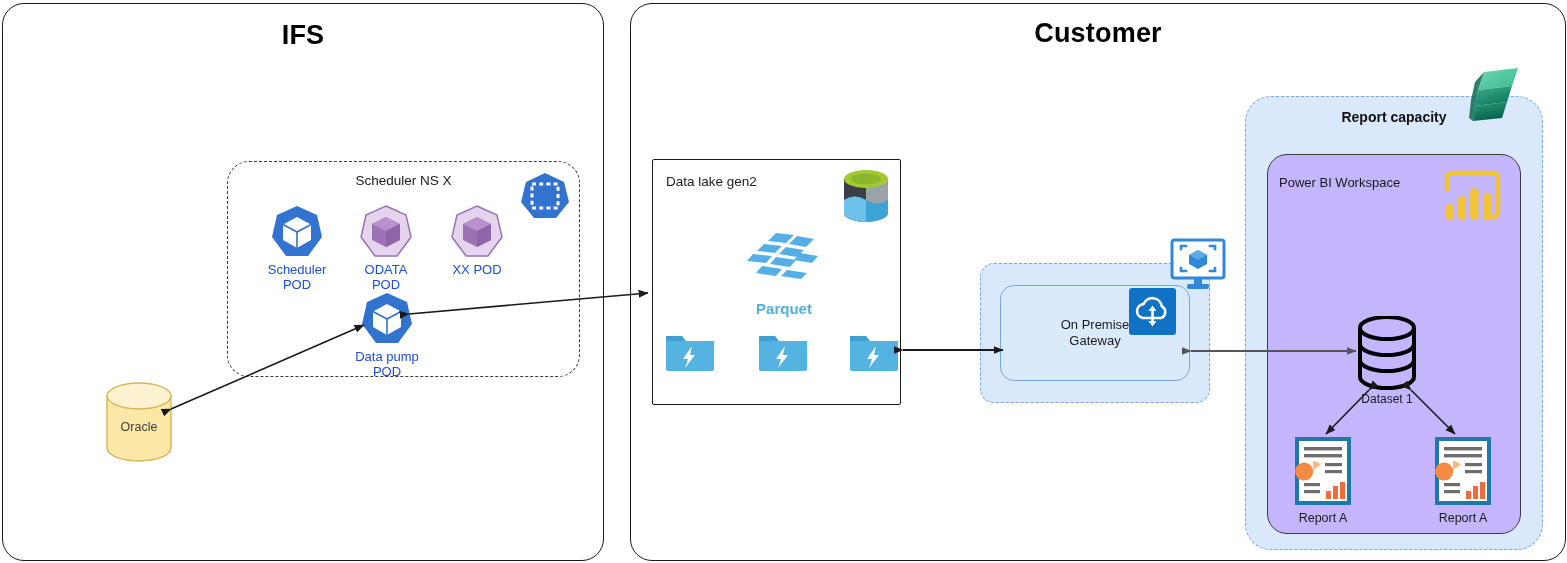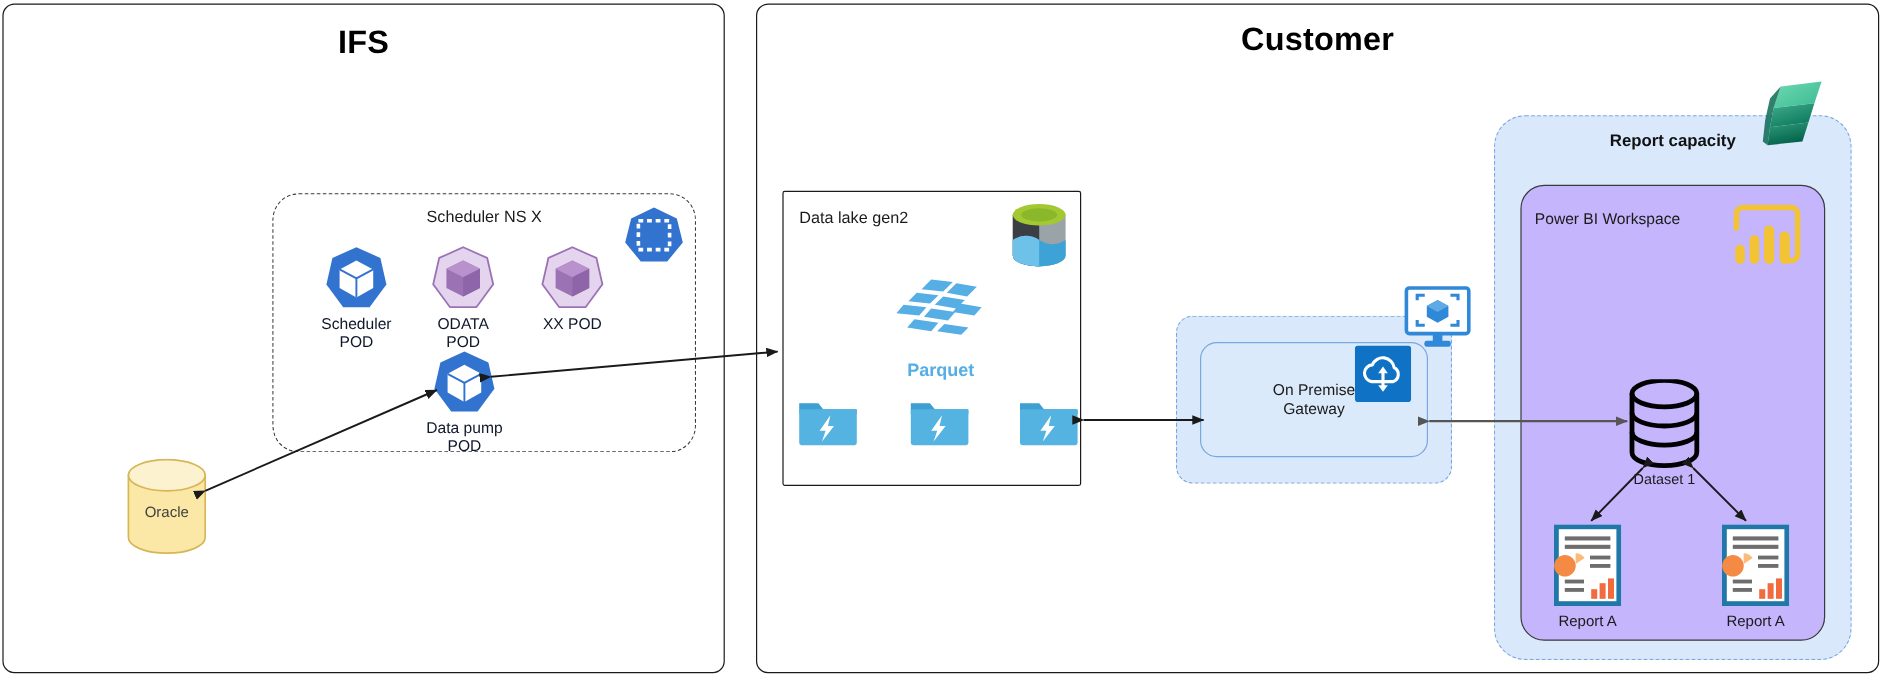--- a/index.html
+++ b/index.html
@@ -1,36 +1,36 @@
 <!DOCTYPE html>
 <html><head>
 <meta charset="utf-8">
 <style>
   html,body{margin:0;padding:0;background:#ffffff;}
   body{width:1567px;height:563px;position:relative;overflow:hidden;
        font-family:"Liberation Sans","DejaVu Sans",sans-serif;color:#111;}
   .stage{position:absolute;inset:0;}
 
   
-  .zone{position:absolute;border:1.6px solid #1a1a1a;border-radius:10px;background:#fff;}
+  .zone{position:absolute;border:1.6px solid #1a1a1a;border-radius:22px;background:#fff;}
   #zone-ifs{left:2px;top:3px;width:600px;height:556px;}
   #zone-cust{left:630px;top:3px;width:934px;height:556px;}
   .zone-title{position:absolute;left:0;right:0;text-align:center;
               font-size:27px;font-weight:bold;letter-spacing:.2px;color:#000;}
   #ifs-title{top:16px;}
   #cust-title{top:14px;}
 
   
   #k8s-ns{position:absolute;left:227px;top:161px;width:351px;height:214px;
           border:1.6px dashed #3b3b3b;border-radius:22px;background:transparent;}
   #k8s-ns-label{position:absolute;left:0;right:0;top:11px;text-align:center;font-size:13.5px;color:#1a1a1a;}
 
   
   .node{position:absolute;display:flex;flex-direction:column;align-items:center;}
-  .node .cap{margin-top:3px;font-size:13px;line-height:15px;text-align:center;color:#0f172a;white-space:pre-line;}
+  .node .cap{margin-top:3px;font-size:13px;line-height:15px;text-align:center;color:#1d4ed8;white-space:pre-line;}
 
   
   .wbox{position:absolute;border:1.7px solid #1a1a1a;border-radius:2px;background:#fff;}
   #datalake-box{left:652px;top:159px;width:247px;height:244px;}
   #datalake-label{position:absolute;left:13px;top:14px;font-size:13.5px;color:#1a1a1a;}
 
   
   #gw-outer{position:absolute;left:980px;top:263px;width:228px;height:138px;
             border:1.6px dashed #7aa7dd;border-radius:14px;background:#d9e8fa;}
   #gw-inner{position:absolute;left:1000px;top:285px;width:188px;height:94px;

